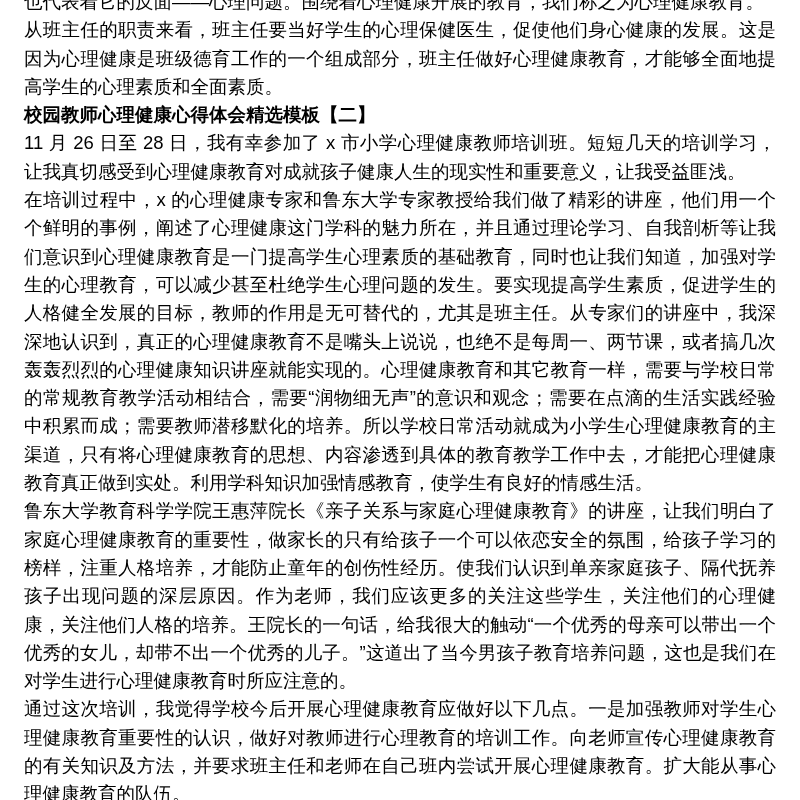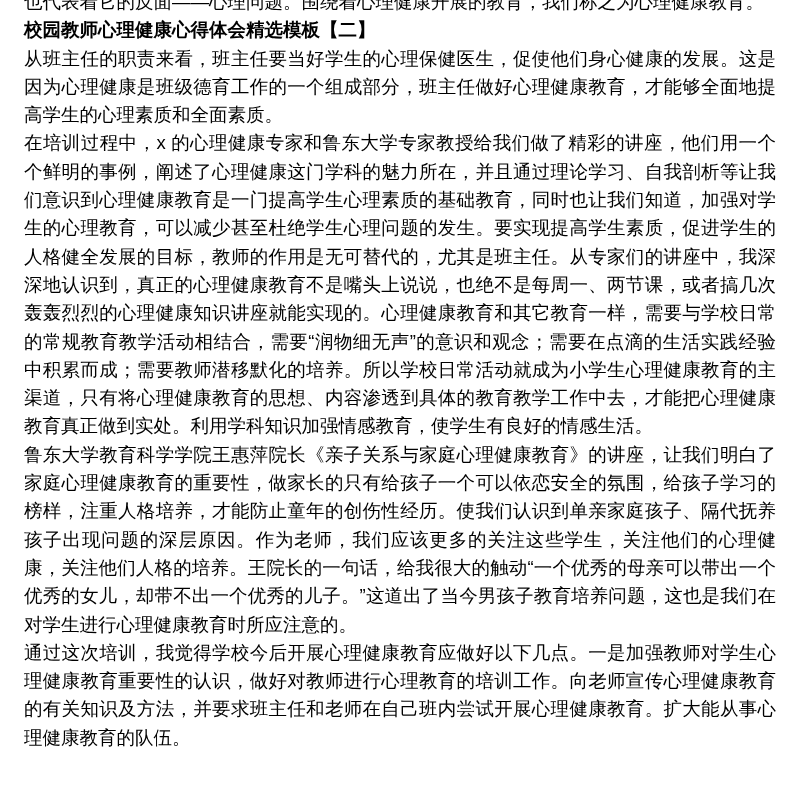--- a/index.html
+++ b/index.html
@@ -29,18 +29,19 @@
   }
   .heading {
     font-weight: bold;
   }
 </style>
 </head>
 <body>
 
 <div class="page">
   <p class="para">也代表着它的反面——心理问题。围绕着心理健康开展的教育，我们称之为心理健康教育。</p>
+  <p class="para">从班主任的职责来看，班主任要当好学生的心理保健医生，促使他们身心健康的发展。这是因为心理健康是班级德育工作的一个组成部分，班主任做好心理健康教育，才能够全面地提高学生的心理素质和全面素质。</p>
   <p class="para heading">校园教师心理健康心得体会精选模板【二】</p>
-  <p class="para">从班主任的职责来看，班主任要当好学生的心理保健医生，促使他们身心健康的发展。这是因为心理健康是班级德育工作的一个组成部分，班主任做好心理健康教育，才能够全面地提高学生的心理素质和全面素质。</p>
+  <p class="para">11 月 26 日至 28 日，我有幸参加了 x 市小学心理健康教师培训班。短短几天的培训学习，让我真切感受到心理健康教育对成就孩子健康人生的现实性和重要意义，让我受益匪浅。</p>
   <p class="para">在培训过程中，x 的心理健康专家和鲁东大学专家教授给我们做了精彩的讲座，他们用一个个鲜明的事例，阐述了心理健康这门学科的魅力所在，并且通过理论学习、自我剖析等让我们意识到心理健康教育是一门提高学生心理素质的基础教育，同时也让我们知道，加强对学生的心理教育，可以减少甚至杜绝学生心理问题的发生。要实现提高学生素质，促进学生的人格健全发展的目标，教师的作用是无可替代的，尤其是班主任。从专家们的讲座中，我深深地认识到，真正的心理健康教育不是嘴头上说说，也绝不是每周一、两节课，或者搞几次轰轰烈烈的心理健康知识讲座就能实现的。心理健康教育和其它教育一样，需要与学校日常的常规教育教学活动相结合，需要“润物细无声”的意识和观念；需要在点滴的生活实践经验中积累而成；需要教师潜移默化的培养。所以学校日常活动就成为小学生心理健康教育的主渠道，只有将心理健康教育的思想、内容渗透到具体的教育教学工作中去，才能把心理健康教育真正做到实处。利用学科知识加强情感教育，使学生有良好的情感生活。</p>
   <p class="para">鲁东大学教育科学学院王惠萍院长《亲子关系与家庭心理健康教育》的讲座，让我们明白了家庭心理健康教育的重要性，做家长的只有给孩子一个可以依恋安全的氛围，给孩子学习的榜样，注重人格培养，才能防止童年的创伤性经历。使我们认识到单亲家庭孩子、隔代抚养孩子出现问题的深层原因。作为老师，我们应该更多的关注这些学生，关注他们的心理健康，关注他们人格的培养。王院长的一句话，给我很大的触动“一个优秀的母亲可以带出一个优秀的女儿，却带不出一个优秀的儿子。”这道出了当今男孩子教育培养问题，这也是我们在对学生进行心理健康教育时所应注意的。</p>
   <p class="para">通过这次培训，我觉得学校今后开展心理健康教育应做好以下几点。一是加强教师对学生心理健康教育重要性的认识，做好对教师进行心理教育的培训工作。向老师宣传心理健康教育的有关知识及方法，并要求班主任和老师在自己班内尝试开展心理健康教育。扩大能从事心理健康教育的队伍。</p>
 </div>
 
 </body></html>

